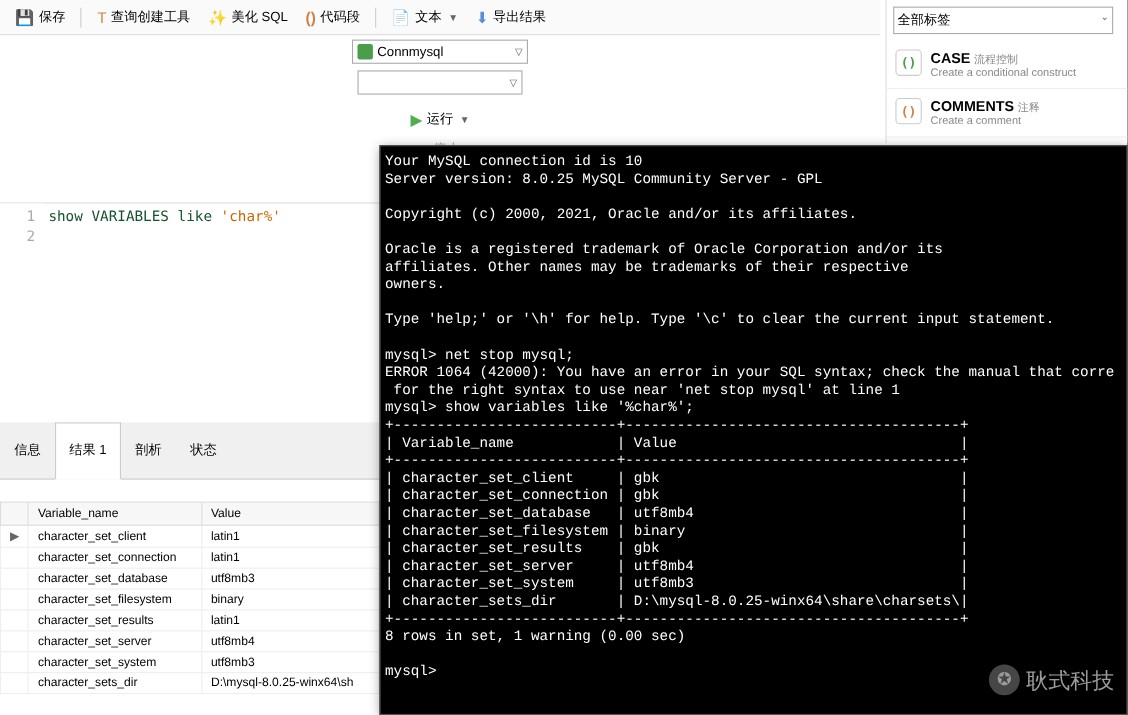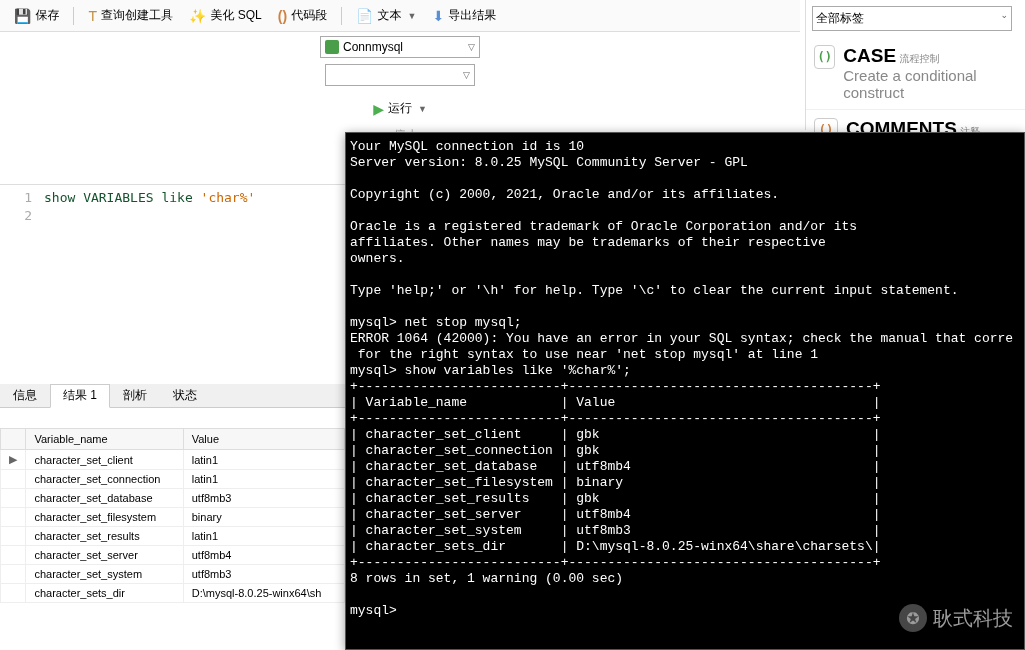--- a/index.html
+++ b/index.html
@@ -35,40 +35,40 @@
 .code { flex: 1; padding: 4px 0 0 4px; font-family: Consolas, monospace; font-size: 13px; line-height: 18px; }
 .kw { color: #14532d; }
 .str { color: #cc6600; }
 
 
 .left-panel { position: absolute; left: 0; top: 0; width: 800px; }
 .results-panel { position: absolute; left: 0; top: 384px; width: 345px; }
 
 
 .tabs { display: flex; border-bottom: 1px solid #ccc; background: #f0f0f0; }
-.tab { padding: 2px 12px; cursor: pointer; border: 1px solid transparent; }
+.tab { padding: 16px 12px; cursor: pointer; border: 1px solid transparent; }
 .tab.active { background: #fff; border: 1px solid #ccc; border-bottom: 1px solid #fff; margin-bottom: -1px; }
 
 
 .result-table { width: 100%; border-collapse: collapse; font-size: 11px; margin-top: 20px; }
 .result-table th { text-align: left; padding: 4px 8px; border: 1px solid #ddd; background: #f7f7f7; font-weight: normal; }
 .result-table td { padding: 3px 8px; border: 1px solid #eee; }
 .row-ptr { width: 12px; text-align: center; color: #666; }
 
 
 .right-panel { position: absolute; right: 0; top: 0; width: 220px; background: #fff; border-left: 1px solid #ddd; height: 130px; }
 .tag-select { margin: 6px; padding: 3px; border: 1px solid #aaa; width: 200px; display: flex; }
 .tag-select .dd { margin-left: auto; }
 .snippet { display: flex; padding: 8px; gap: 8px; border-bottom: 1px solid #f0f0f0; }
 .snippet-icon { width: 24px; height: 24px; border: 1px solid #ccc; border-radius: 4px; display: flex; align-items: center; justify-content: center; font-family: monospace; font-weight: bold; }
 .snippet-icon.orange { color: #d08040; }
 .snippet-icon.green { color: #4a9e4a; }
-.snippet-title { font-weight: bold; font-size: 19px; }
+.snippet-title { font-weight: bold; font-size: 13px; }
 .snippet-sub { font-size: 10px; color: #888; text-align: right; }
-.snippet-desc { font-size: 15px; color: #888; }
+.snippet-desc { font-size: 10px; color: #888; }
 
 
 .cmd-window { position: absolute; left: 345px; top: 132px; width: 680px; height: 518px; background: #000; border: 1px solid #555; box-shadow: 0 2px 10px rgba(0,0,0,0.4); }
 .cmd-title { background: #fff; color: #000; padding: 4px 8px; display: flex; align-items: center; gap: 6px; font-size: 12px; }
 .cmd-icon { width: 14px; height: 14px; background: #333; display: inline-block; }
 .cmd-body { padding: 6px 4px; color: #fff; font-family: "Courier New", monospace; font-size: 13px; line-height: 16px; white-space: pre; overflow: hidden; }
 
 
 .watermark { position: absolute; right: 12px; bottom: 18px; display: flex; align-items: center; gap: 6px; color: #ddd; font-size: 20px; opacity: 0.7; }
 .wm-icon { width: 28px; height: 28px; border-radius: 50%; background: rgba(200,200,200,0.5); display: flex; align-items: center; justify-content: center; font-size: 16px; }

